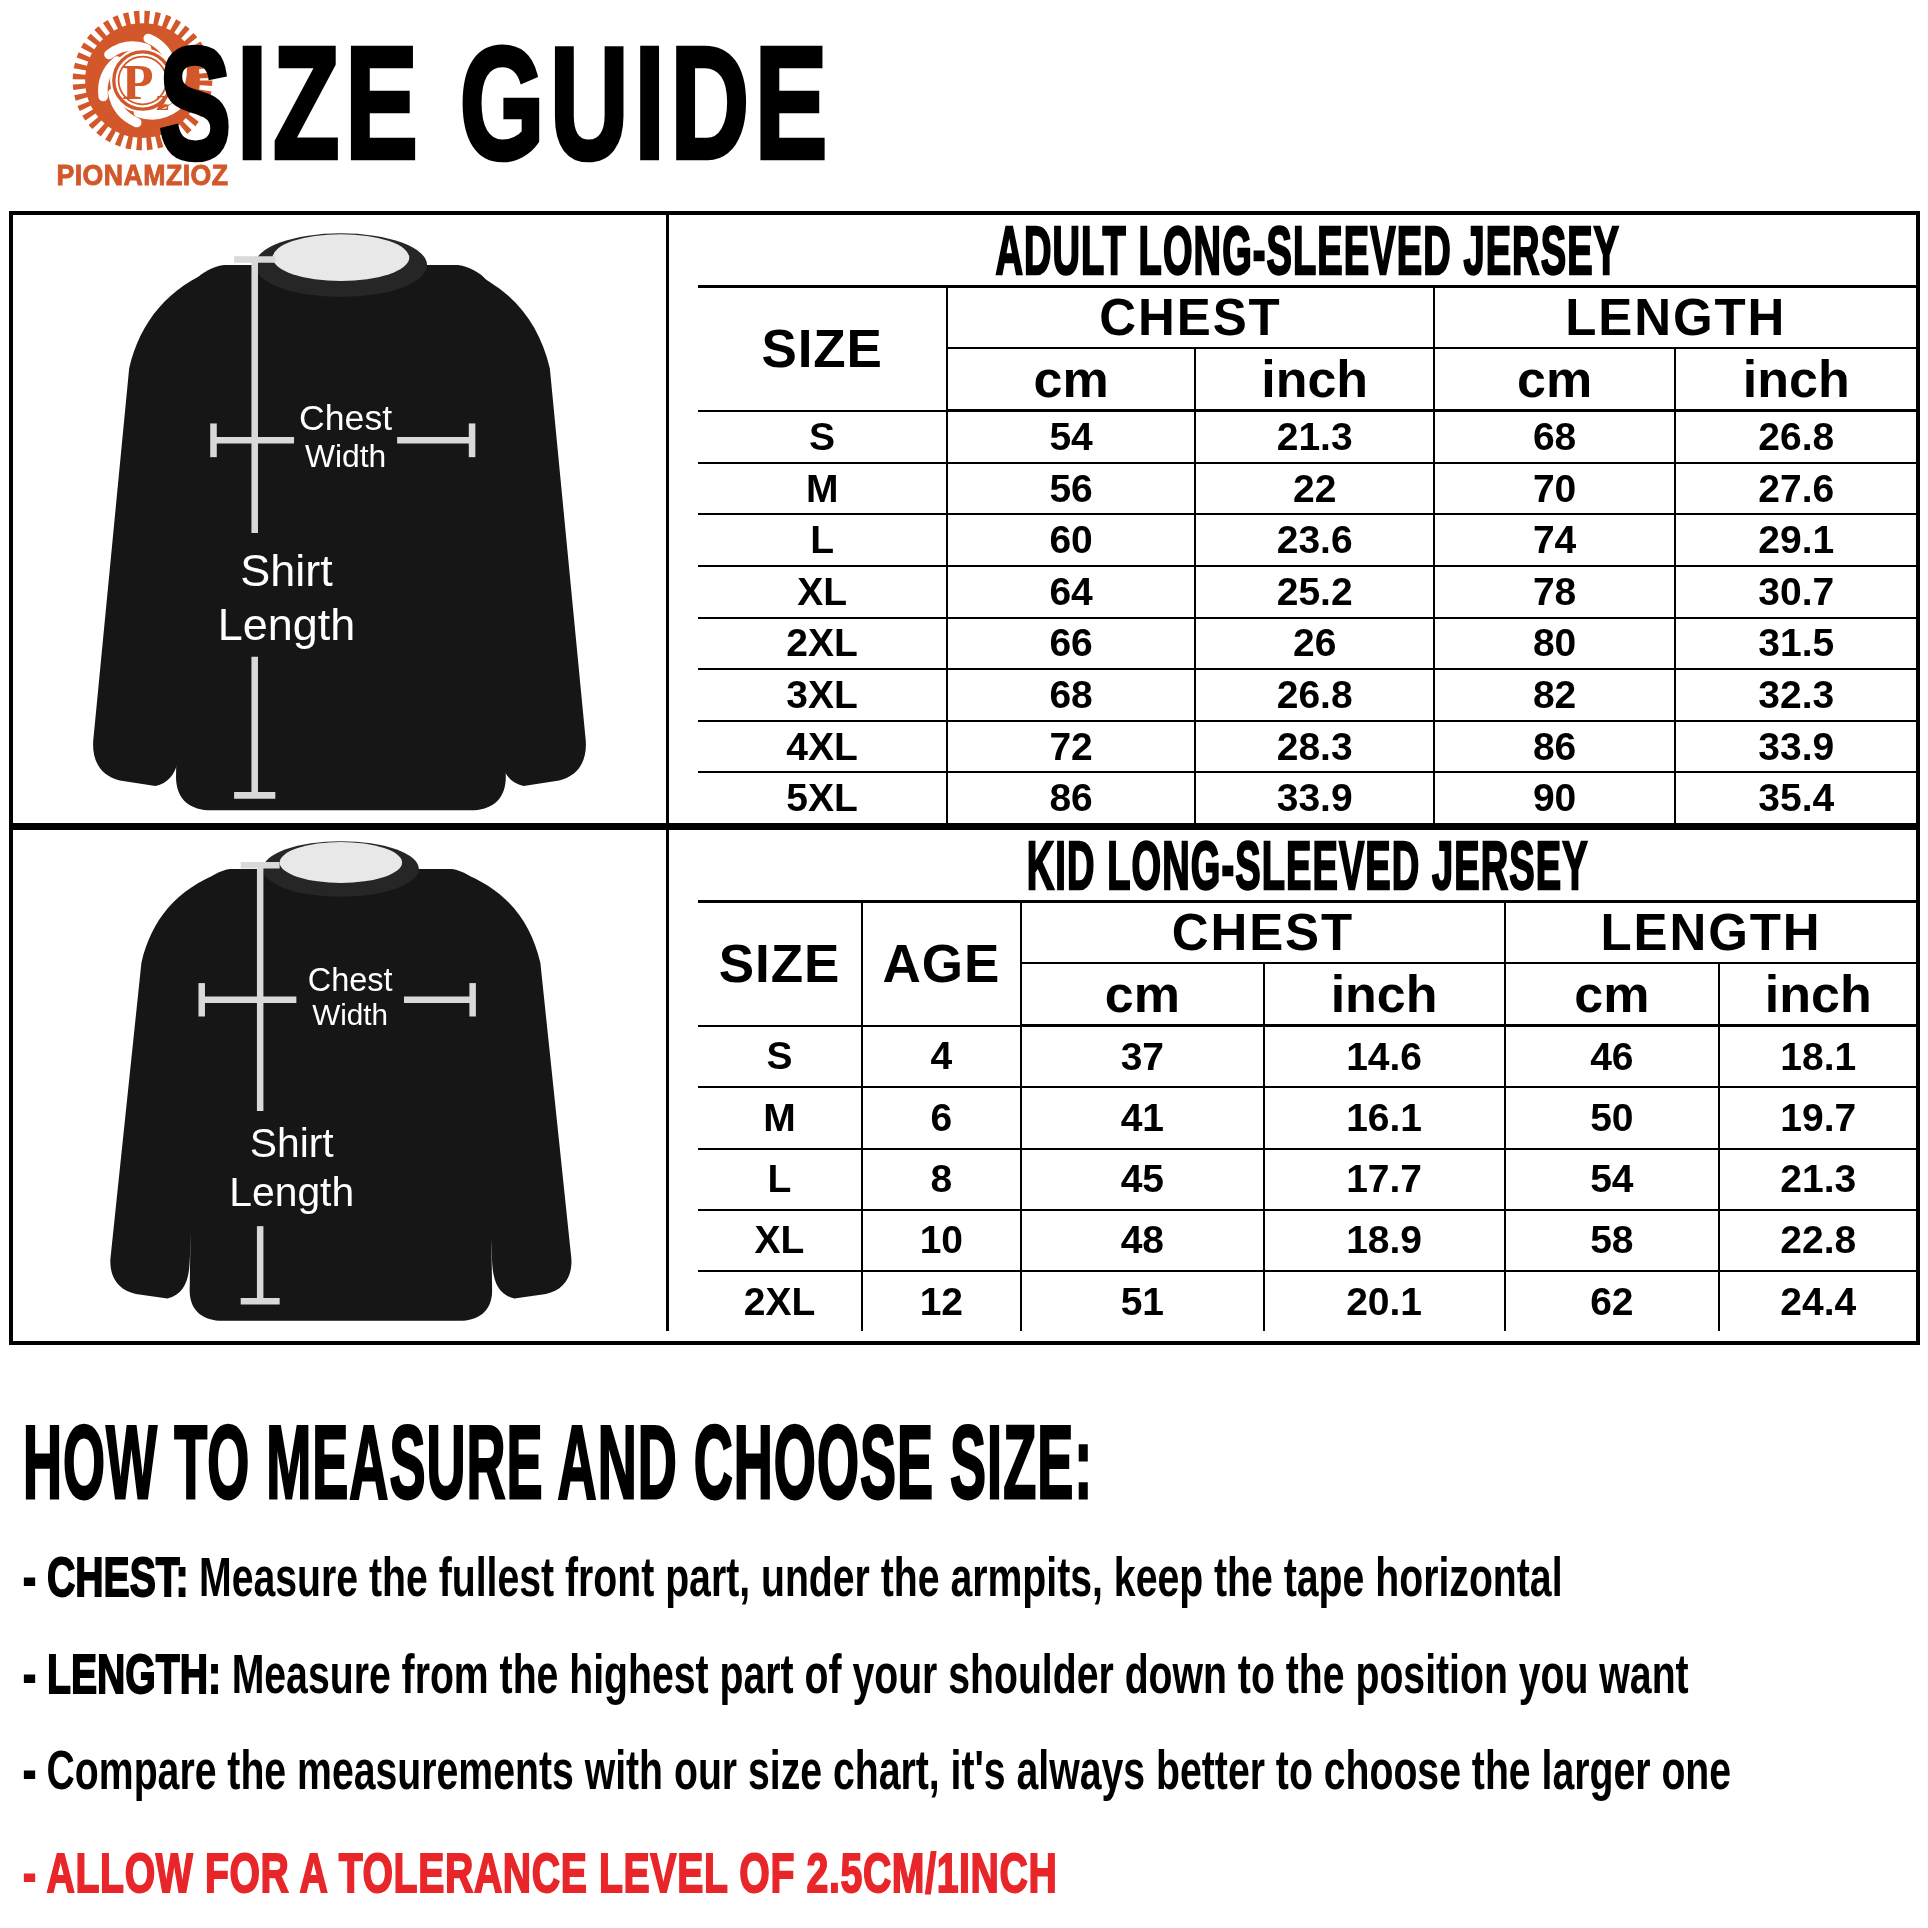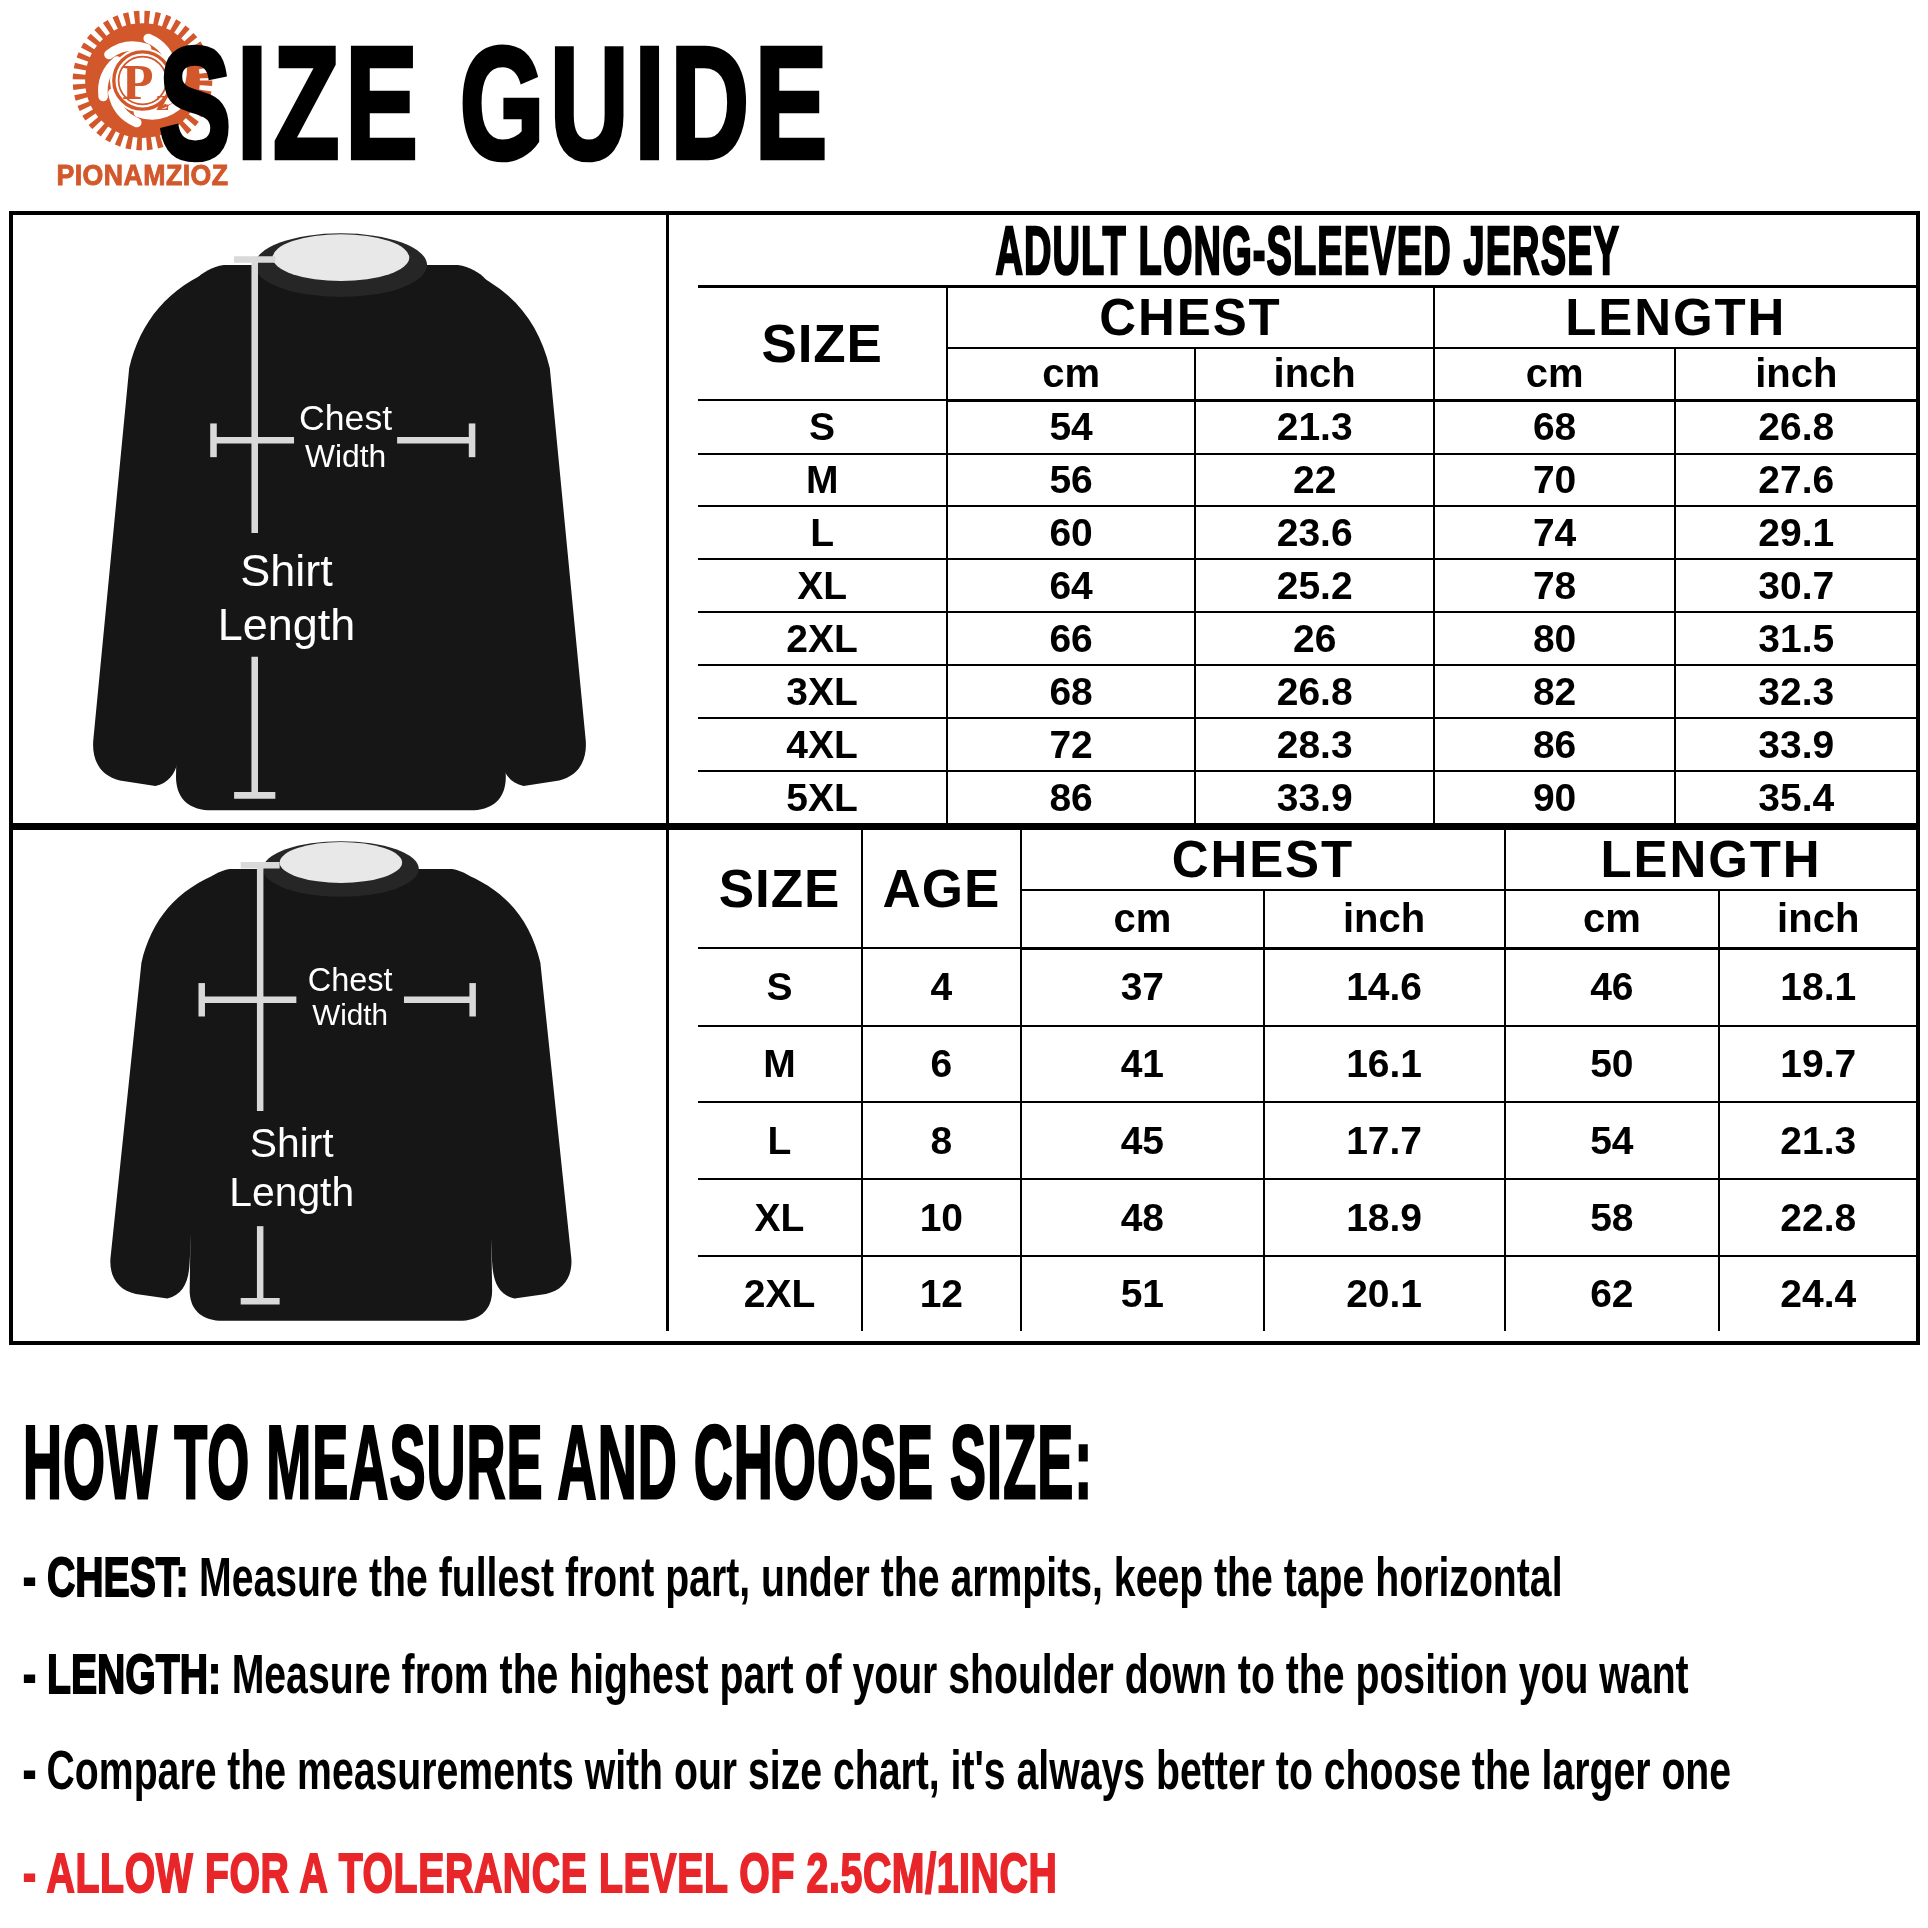--- a/index.html
+++ b/index.html
@@ -48,21 +48,21 @@
   thead tr:first-child th { border-top:none; }
   tbody tr:last-child td { border-bottom:none; }
   thead tr:nth-child(2) th { border-bottom-width:3.8px; }
 
   .t-adult thead tr:nth-child(1) { height:53px; }
   .t-adult thead tr:nth-child(2) { height:52px; }
   .t-kid  thead tr:nth-child(1) { height:59px; }
   .t-kid  thead tr:nth-child(2) { height:58px; }
 
   th.group { font-size:51px; letter-spacing:1.9px; }
-  th.sub   { font-size:40px; }
+  th.sub   { font-size:52px; }
   th.span2 { font-size:53px; letter-spacing:0.9px; }
   td { font-size:39px; }
 
   
   .instructions { position:absolute; left:22.6px; top:1405px; width:1891px; }
   .instructions h2 {
     font-size:104px; line-height:1.1; font-weight:bold; letter-spacing:1.9px;
     -webkit-text-stroke:2.8px #000; transform:scaleX(0.52); transform-origin:left top;
     white-space:nowrap; margin-bottom:26px;
   }
@@ -243,20 +243,23 @@
         </g>
         <g fill="#ffffff" font-family="Liberation Sans, sans-serif" text-anchor="middle">
           <text x="360" y="173" font-size="35">Chest</text>
           <text x="360" y="210" font-size="32">Width</text>
           <text x="297" y="352" font-size="44">Shirt</text>
           <text x="297" y="405" font-size="44">Length</text>
         </g>
       </svg>
     </div>
     <div class="table-col">
+      <div class="sec-title">
+          <span>KID LONG-SLEEVED JERSEY</span>
+        </div>
       <table class="t-kid">
         <colgroup>
             <col style="width:13.4%">
             <col style="width:13.1%">
             <col style="width:19.9%">
             <col style="width:19.8%">
             <col style="width:17.6%">
             <col style="width:16.2%">
           </colgroup>
         <thead>

